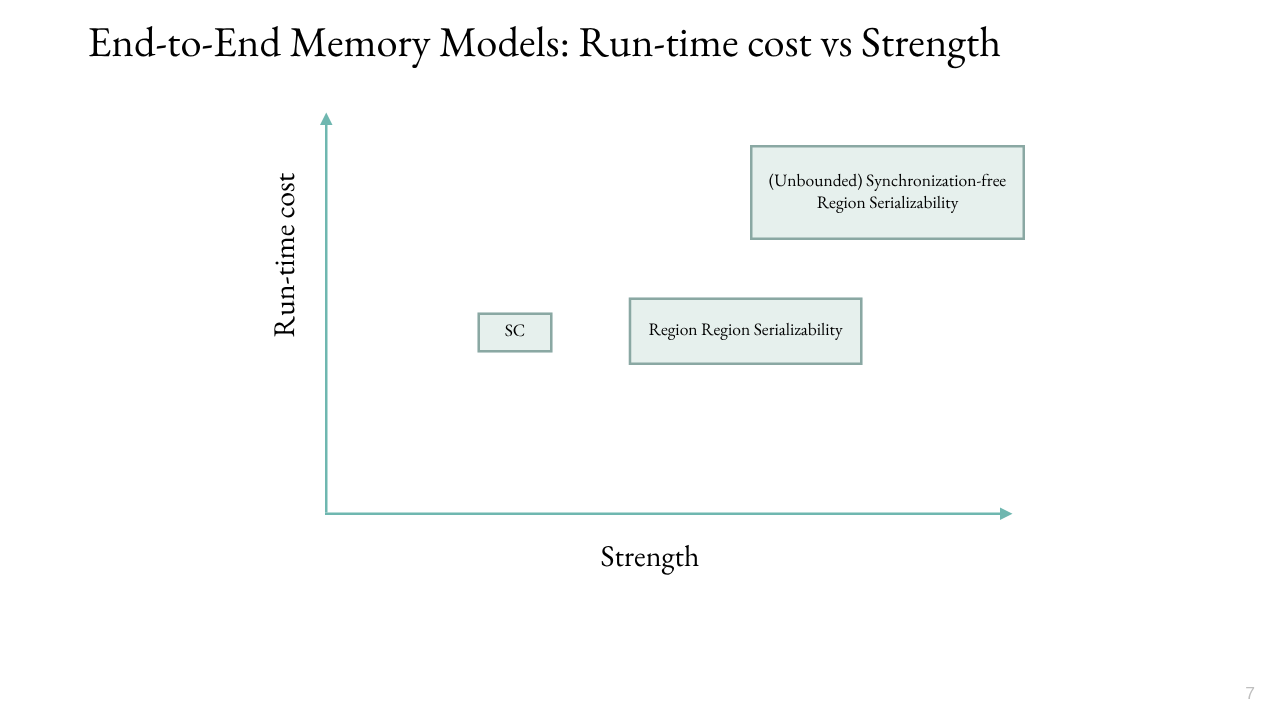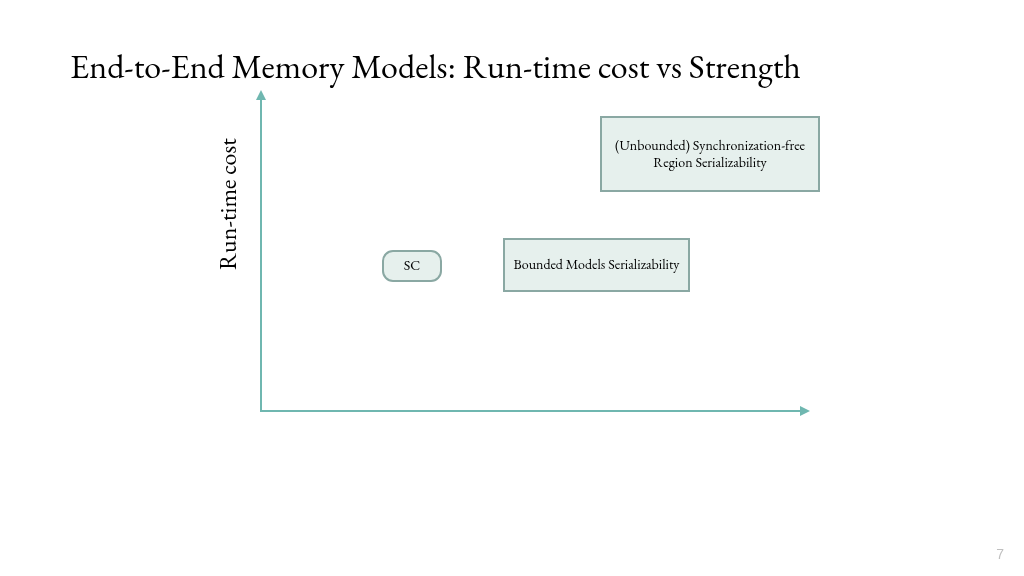--- a/index.html
+++ b/index.html
@@ -1,41 +1,42 @@
 <!DOCTYPE html>
 <html><head>
 <meta charset="utf-8">
 <style>
   html,body{margin:0;padding:0;width:1024px;height:576px;background:#fff;font-family:Garamond,"EB Garamond",Georgia,"Times New Roman",serif;color:#000;}
   .slide{position:relative;width:1024px;height:576px;}
-  .title{position:absolute;left:70px;top:44px;font-size:34px;font-weight:400;}
+  .title{position:absolute;left:70px;top:12px;font-size:34px;font-weight:400;}
   .chart{position:absolute;left:230px;top:100px;width:610px;height:340px;}
   .axis-y{position:absolute;left:30px;top:0;width:2px;height:310px;background:#6fb7b0;}
   .axis-y::before{content:"";position:absolute;left:-4px;top:-10px;border-left:5px solid transparent;border-right:5px solid transparent;border-bottom:10px solid #6fb7b0;}
   .axis-x{position:absolute;left:30px;top:310px;width:540px;height:2px;background:#6fb7b0;}
   .axis-x::after{content:"";position:absolute;right:-10px;top:-4px;border-top:5px solid transparent;border-bottom:5px solid transparent;border-left:10px solid #6fb7b0;}
   .ylabel{position:absolute;left:-18px;top:170px;transform:rotate(-90deg);transform-origin:left top;font-size:24px;white-space:nowrap;}
   .xlabel{position:absolute;left:0;top:330px;width:580px;text-align:center;font-size:24px;}
   .box{position:absolute;background:#e6f0ed;border:2px solid #8aa8a3;text-align:center;line-height:1.25;display:flex;align-items:center;justify-content:center;font-size:14px;}
   .box.drf0{left:52px;top:228px;width:148px;height:30px;}
-  .box.sc{left:152px;top:150px;width:56px;height:28px;border-radius:11px;}
+  .box.sc{left:152px;top:150px;width:56px;height:28px;}
   .box.bounded{left:273px;top:138px;width:183px;height:50px;}
   .box.unbounded{left:370px;top:16px;width:216px;height:72px;}
   .pagenum{position:absolute;right:20px;bottom:14px;font-size:14px;color:#bfbfbf;font-family:Arial,sans-serif;}
 </style>
 </head>
 <body>
 
 <div class="slide">
   <div class="title">End-to-End Memory Models: Run-time cost vs Strength</div>
 
   <div class="chart">
     <div class="axis-y"></div>
     <div class="axis-x"></div>
     <div class="ylabel">Run-time cost</div>
+    <div class="xlabel">Strength</div>
 
     <div class="box sc">SC</div>
-    <div class="box bounded">Bounded Models Serializability</div>
+    <div class="box bounded">Region Region Serializability</div>
     <div class="box unbounded">(Unbounded) Synchronization-free Region Serializability</div>
   </div>
 
   <div class="pagenum">7</div>
 </div>
 
 </body></html>

